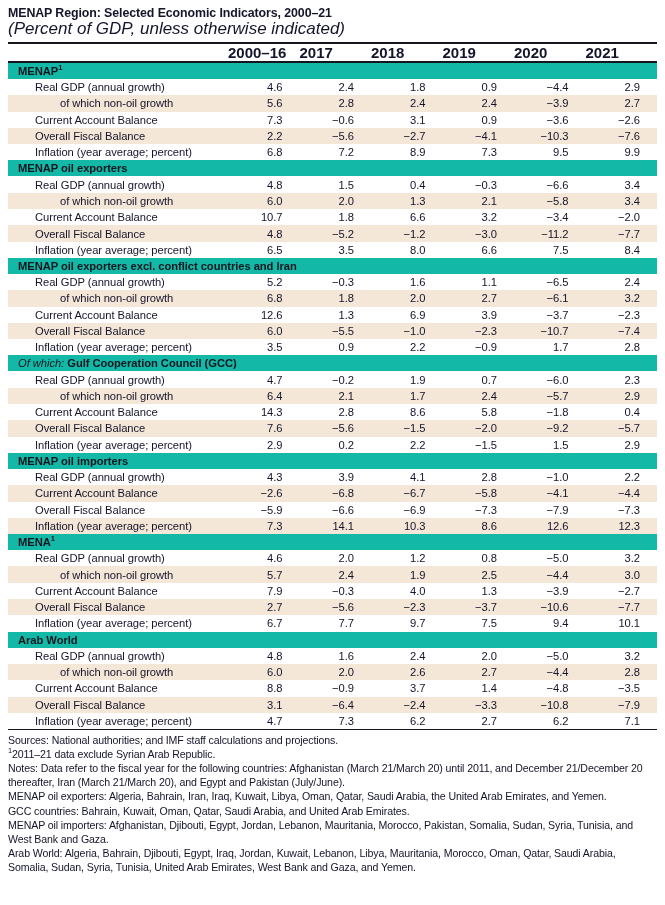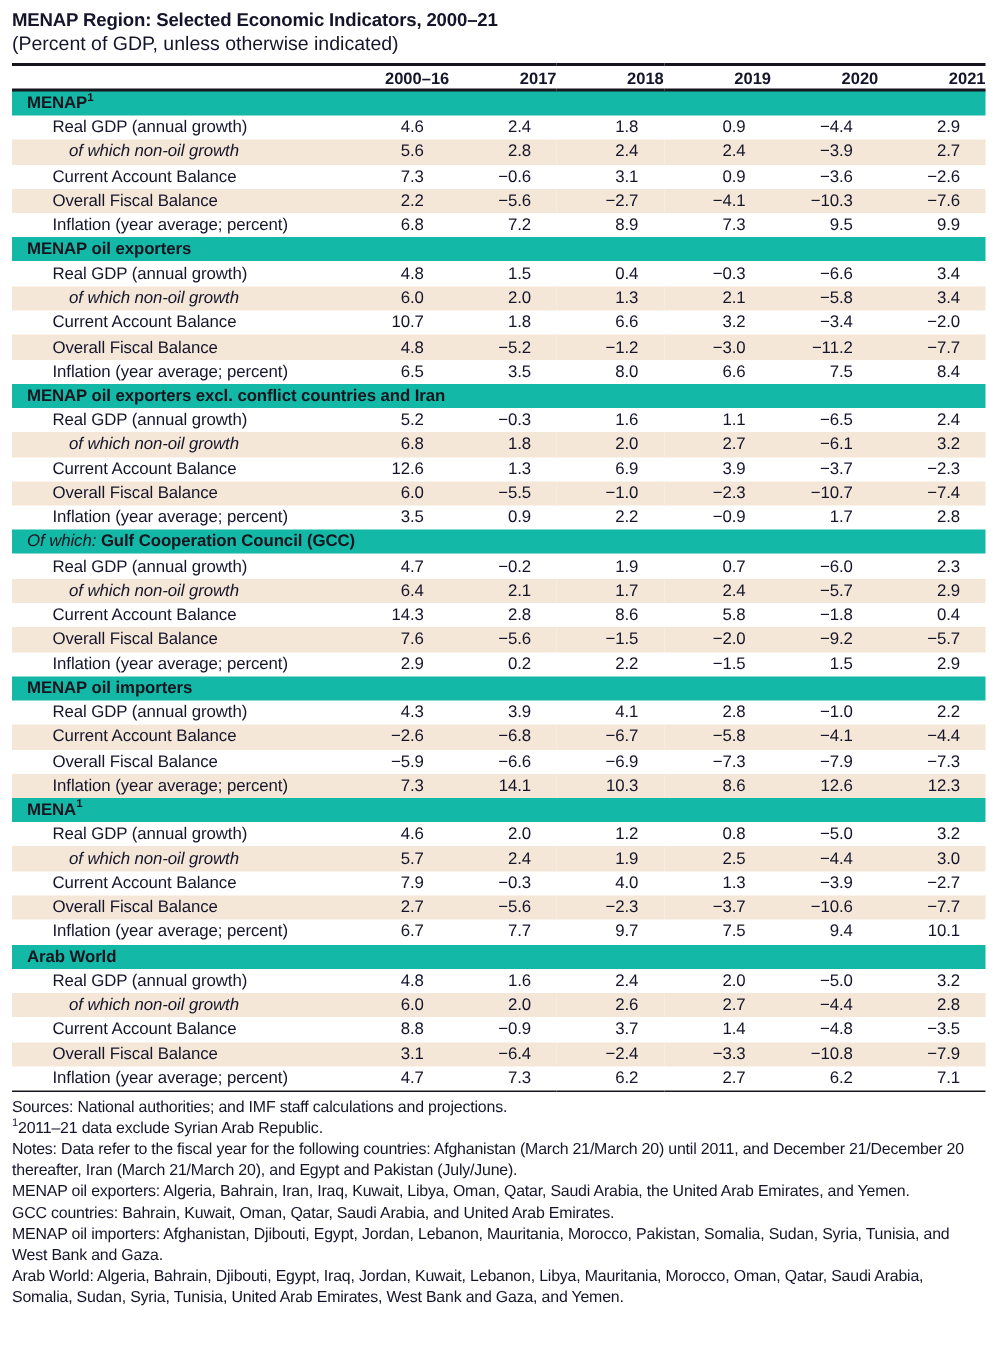--- a/index.html
+++ b/index.html
@@ -23,21 +23,22 @@
   
   .title {
     font-size: 12.4px;
     font-weight: bold;
     letter-spacing: -0.1px;
     color: #14142b;
     line-height: 15px;
     white-space: nowrap;
   }
   .subtitle {
-    font-size: 13px;
+    font-size: 17px;
+    font-style: italic;
     color: #14142b;
     line-height: 14px;
     margin-top: 1px;
     white-space: nowrap;
   }
 
   
   table.tbl {
     border-collapse: collapse;
     width: 649px;
@@ -74,23 +75,22 @@
   .hdr-avg {
     font-size: 11.3px;
     font-weight: bold;
     text-align: right;
     padding-right: 17px;
     color: #14142b;
     height: 14px;
     vertical-align: bottom;
   }
   .hdr-year {
-    font-size: 11px;
+    font-size: 15px;
     font-weight: bold;
-    text-align: right;
     padding-right: 17px;
     color: #14142b;
     height: 15px;
     vertical-align: bottom;
     padding-bottom: 2px;
   }
   .hdr-blank { height: 14px; }
 
   .rule-head td {
     border-bottom: 2.2px solid #16161f;
@@ -130,22 +130,21 @@
   }
   tr.data.shade td { background: #f4e7d7; }
   tr.data td.lab {
     font-size: 11.2px;
     color: #14142b;
     padding-left: 27px;
     white-space: nowrap;
     letter-spacing: -0.05px;
   }
   tr.data td.lab.sub {
-    font-style: italic;
-    padding-left: 38px;
+    padding-left: 52px;
   }
   tr.data td.num {
     font-size: 11.2px;
     color: #14142b;
     text-align: right;
     padding-right: 17px;
     white-space: nowrap;
     letter-spacing: -0.05px;
   }
 

